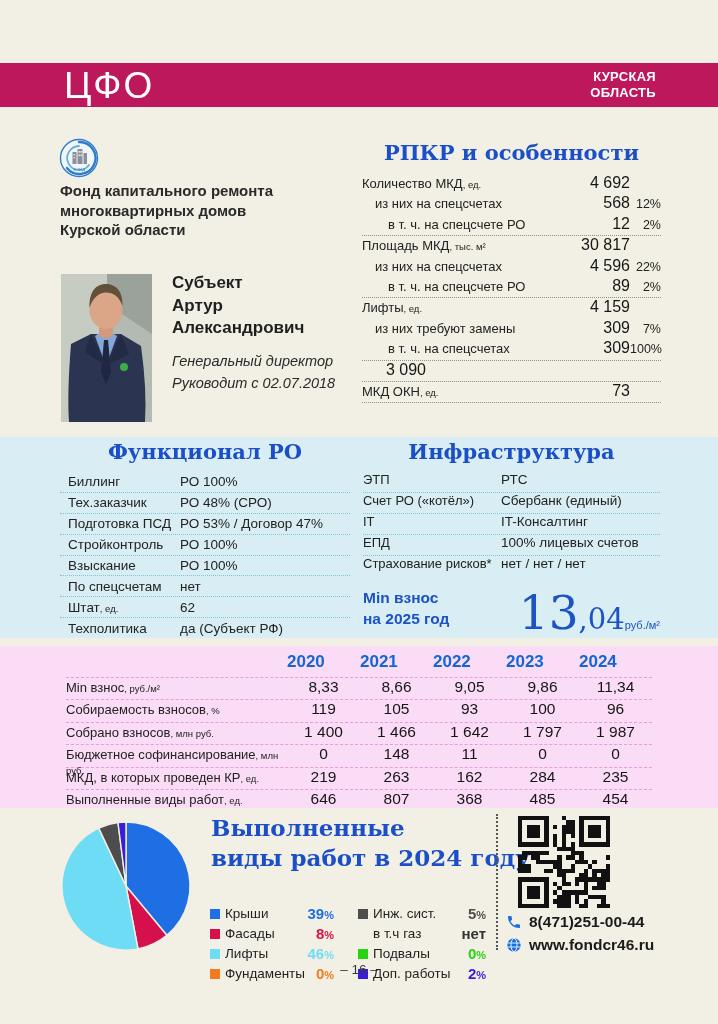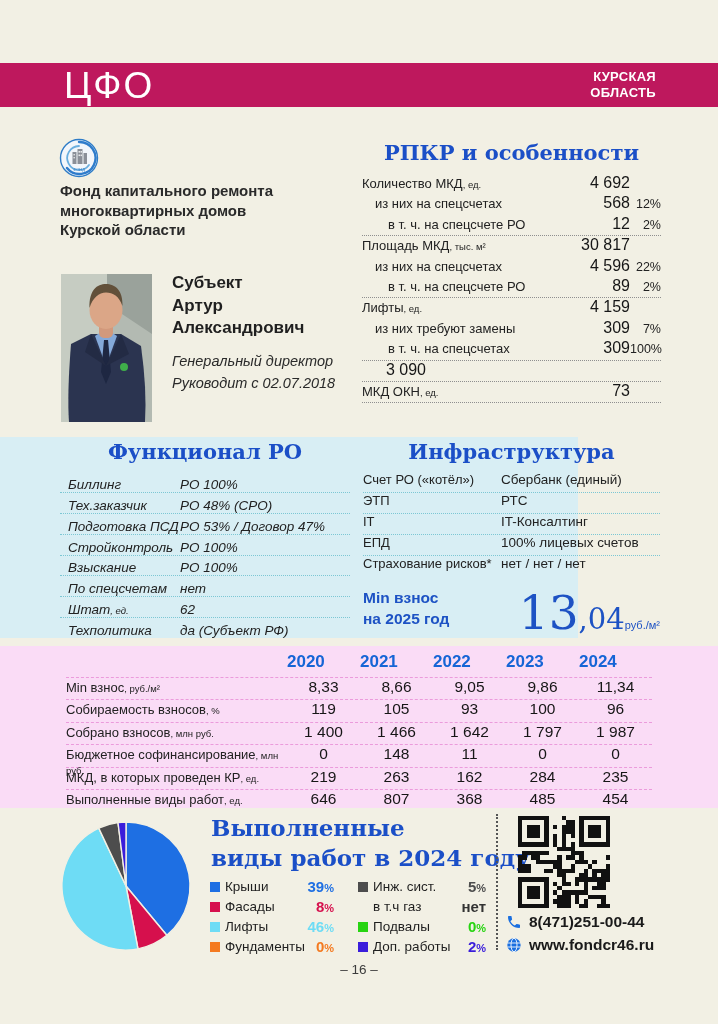--- a/index.html
+++ b/index.html
@@ -28,24 +28,24 @@
   .rpkr .stitle{margin-bottom:9px;}
   .rrow{display:flex;align-items:baseline;height:20.4px;}
   .rrow.sep{border-bottom:1px dotted #8f8f8f;}
   .rlabel{flex:1;font-size:13px;color:#222;}
   .rrow.ind1 .rlabel{padding-left:13px;}
   .rrow.ind2 .rlabel{padding-left:26px;}
   .unit{font-size:9.5px;}
   .rval{width:64px;text-align:right;font-size:16px;color:#161616;}
   .rpct{width:31px;text-align:right;font-size:12.5px;color:#222;}
   
-  .band-blue{position:absolute;left:0;top:437px;width:578px;height:201px;background:#d8eef4;}
+  .band-blue{position:absolute;left:0;top:437px;width:718px;height:201px;background:#d8eef4;}
   .functional{position:absolute;left:60px;top:2px;width:290px;}
   .functional .stitle{margin-bottom:8px;}
-  .frow{display:flex;align-items:flex-end;height:19.9px;font-style:italic;}
+  .frow{display:flex;align-items:center;height:19.9px;}
   .frow.line{border-bottom:1px dotted #7cc7d4;}
   .flabel{width:112px;font-size:13.5px;padding-left:8px;}
   .fval{flex:1;font-size:13.5px;}
   .infra{position:absolute;left:363px;top:2px;width:297px;}
   .infra .stitle{margin-bottom:8px;}
   .irow{display:flex;align-items:baseline;height:19.9px;}
   .irow.line{border-bottom:1px dotted #7cc7d4;}
   .ilabel{width:138px;font-size:13px;}
   .ival{flex:1;font-size:13.5px;}
   .minfee{position:absolute;left:363px;top:150px;width:297px;display:flex;align-items:flex-end;}
@@ -61,21 +61,21 @@
   .hhead{display:flex;align-items:center;height:31px;}
   .hspacer{flex:1;}
   .hyear{width:73px;text-align:left;font-size:17px;font-weight:bold;color:#1565d6;}
   .hrow{display:flex;align-items:baseline;height:21.4px;border-top:1px dashed #eb9bdc;}
   .hlabel{flex:1;font-size:13px;color:#222;}
   .hcell{width:73px;text-align:center;font-size:15.5px;color:#161616;}
   
   .works-title{position:absolute;left:211px;top:813px;font-family:"DejaVu Serif","Liberation Serif",serif;
                font-weight:bold;color:#1b4fc7;font-size:23px;line-height:30px;}
   .pie-wrap{position:absolute;left:56px;top:816px;width:140px;height:140px;}
-  .legend{position:absolute;top:877px;width:124px;}
+  .legend{position:absolute;top:904px;width:124px;}
   .legend.c1{left:210px;}
   .legend.c2{left:358px;width:128px;}
   .litem{display:flex;align-items:center;height:19.9px;}
   .lsw{width:10px;height:10px;margin-right:5px;flex:0 0 auto;}
   .litem.sub .lsw{visibility:hidden;}
   .llabel{font-size:13.5px;color:#1f1f1f;}
   .lval{margin-left:auto;font-size:15px;font-weight:bold;}
   .lval .pct{font-size:11px;}
   .vdivider{position:absolute;left:496px;top:814px;height:136px;border-left:2px dotted #555;}
   .qr-wrap{position:absolute;left:518px;top:816px;width:92px;height:92px;}
@@ -246,26 +246,26 @@
           <div class="frow">
             <span class="flabel">Техполитика</span>
             <span class="fval">да (Субъект РФ)</span>
           </div>
         </div>
     </section>
     <section class="infra">
       <div class="stitle">Инфраструктура</div>
       <div id="infra-rows">
           <div class="irow line">
+            <span class="ilabel">ЭТП</span>
+            <span class="ival">РТС</span>
+          </div>
+          <div class="irow line">
             <span class="ilabel">Счет РО («котёл»)</span>
             <span class="ival">Сбербанк (единый)</span>
-          </div>
-          <div class="irow line">
-            <span class="ilabel">ЭТП</span>
-            <span class="ival">РТС</span>
           </div>
           <div class="irow line">
             <span class="ilabel">IT</span>
             <span class="ival">IT-Консалтинг</span>
           </div>
           <div class="irow line">
             <span class="ilabel">ЕПД</span>
             <span class="ival">100% лицевых счетов</span>
           </div>
           <div class="irow">

